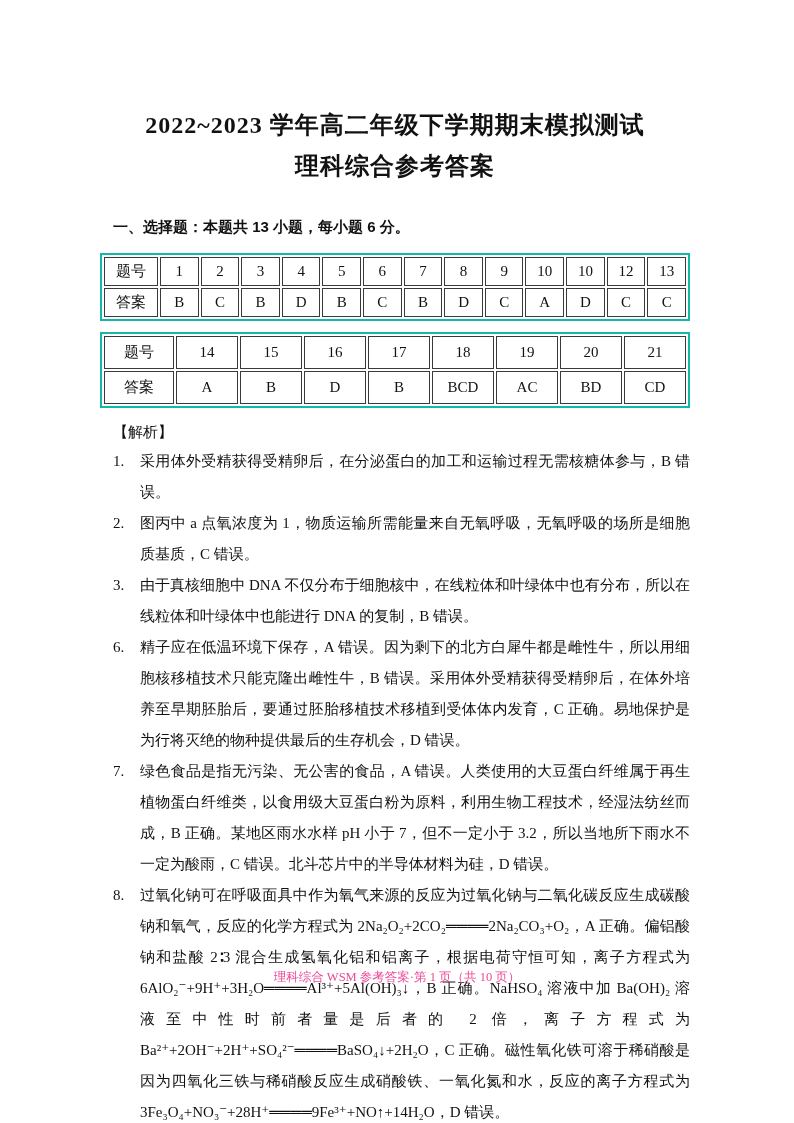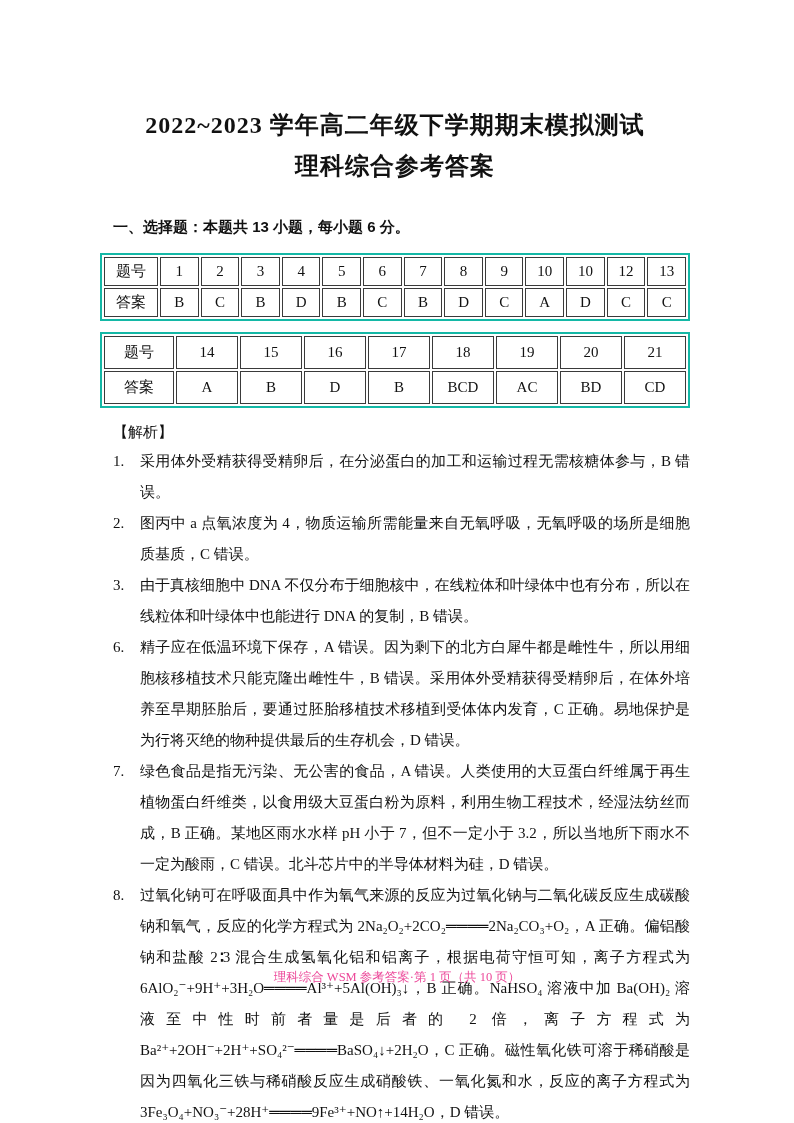--- a/index.html
+++ b/index.html
@@ -175,21 +175,21 @@
 
   <p class="analysis-heading">【解析】</p>
 
   <div class="analysis-list">
     <div class="analysis-item">
       <span class="num">1.</span>
       <div class="txt">采用体外受精获得受精卵后，在分泌蛋白的加工和运输过程无需核糖体参与，B 错误。</div>
     </div>
     <div class="analysis-item">
       <span class="num">2.</span>
-      <div class="txt">图丙中 a 点氧浓度为 4，物质运输所需能量来自无氧呼吸，无氧呼吸的场所是细胞质基质，C 错误。</div>
+      <div class="txt">图丙中 a 点氧浓度为 1，物质运输所需能量来自无氧呼吸，无氧呼吸的场所是细胞质基质，C 错误。</div>
     </div>
     <div class="analysis-item">
       <span class="num">3.</span>
       <div class="txt">由于真核细胞中 DNA 不仅分布于细胞核中，在线粒体和叶绿体中也有分布，所以在线粒体和叶绿体中也能进行 DNA 的复制，B 错误。</div>
     </div>
     <div class="analysis-item">
       <span class="num">6.</span>
       <div class="txt">精子应在低温环境下保存，A 错误。因为剩下的北方白犀牛都是雌性牛，所以用细胞核移植技术只能克隆出雌性牛，B 错误。采用体外受精获得受精卵后，在体外培养至早期胚胎后，要通过胚胎移植技术移植到受体体内发育，C 正确。易地保护是为行将灭绝的物种提供最后的生存机会，D 错误。</div>
     </div>
     <div class="analysis-item">

